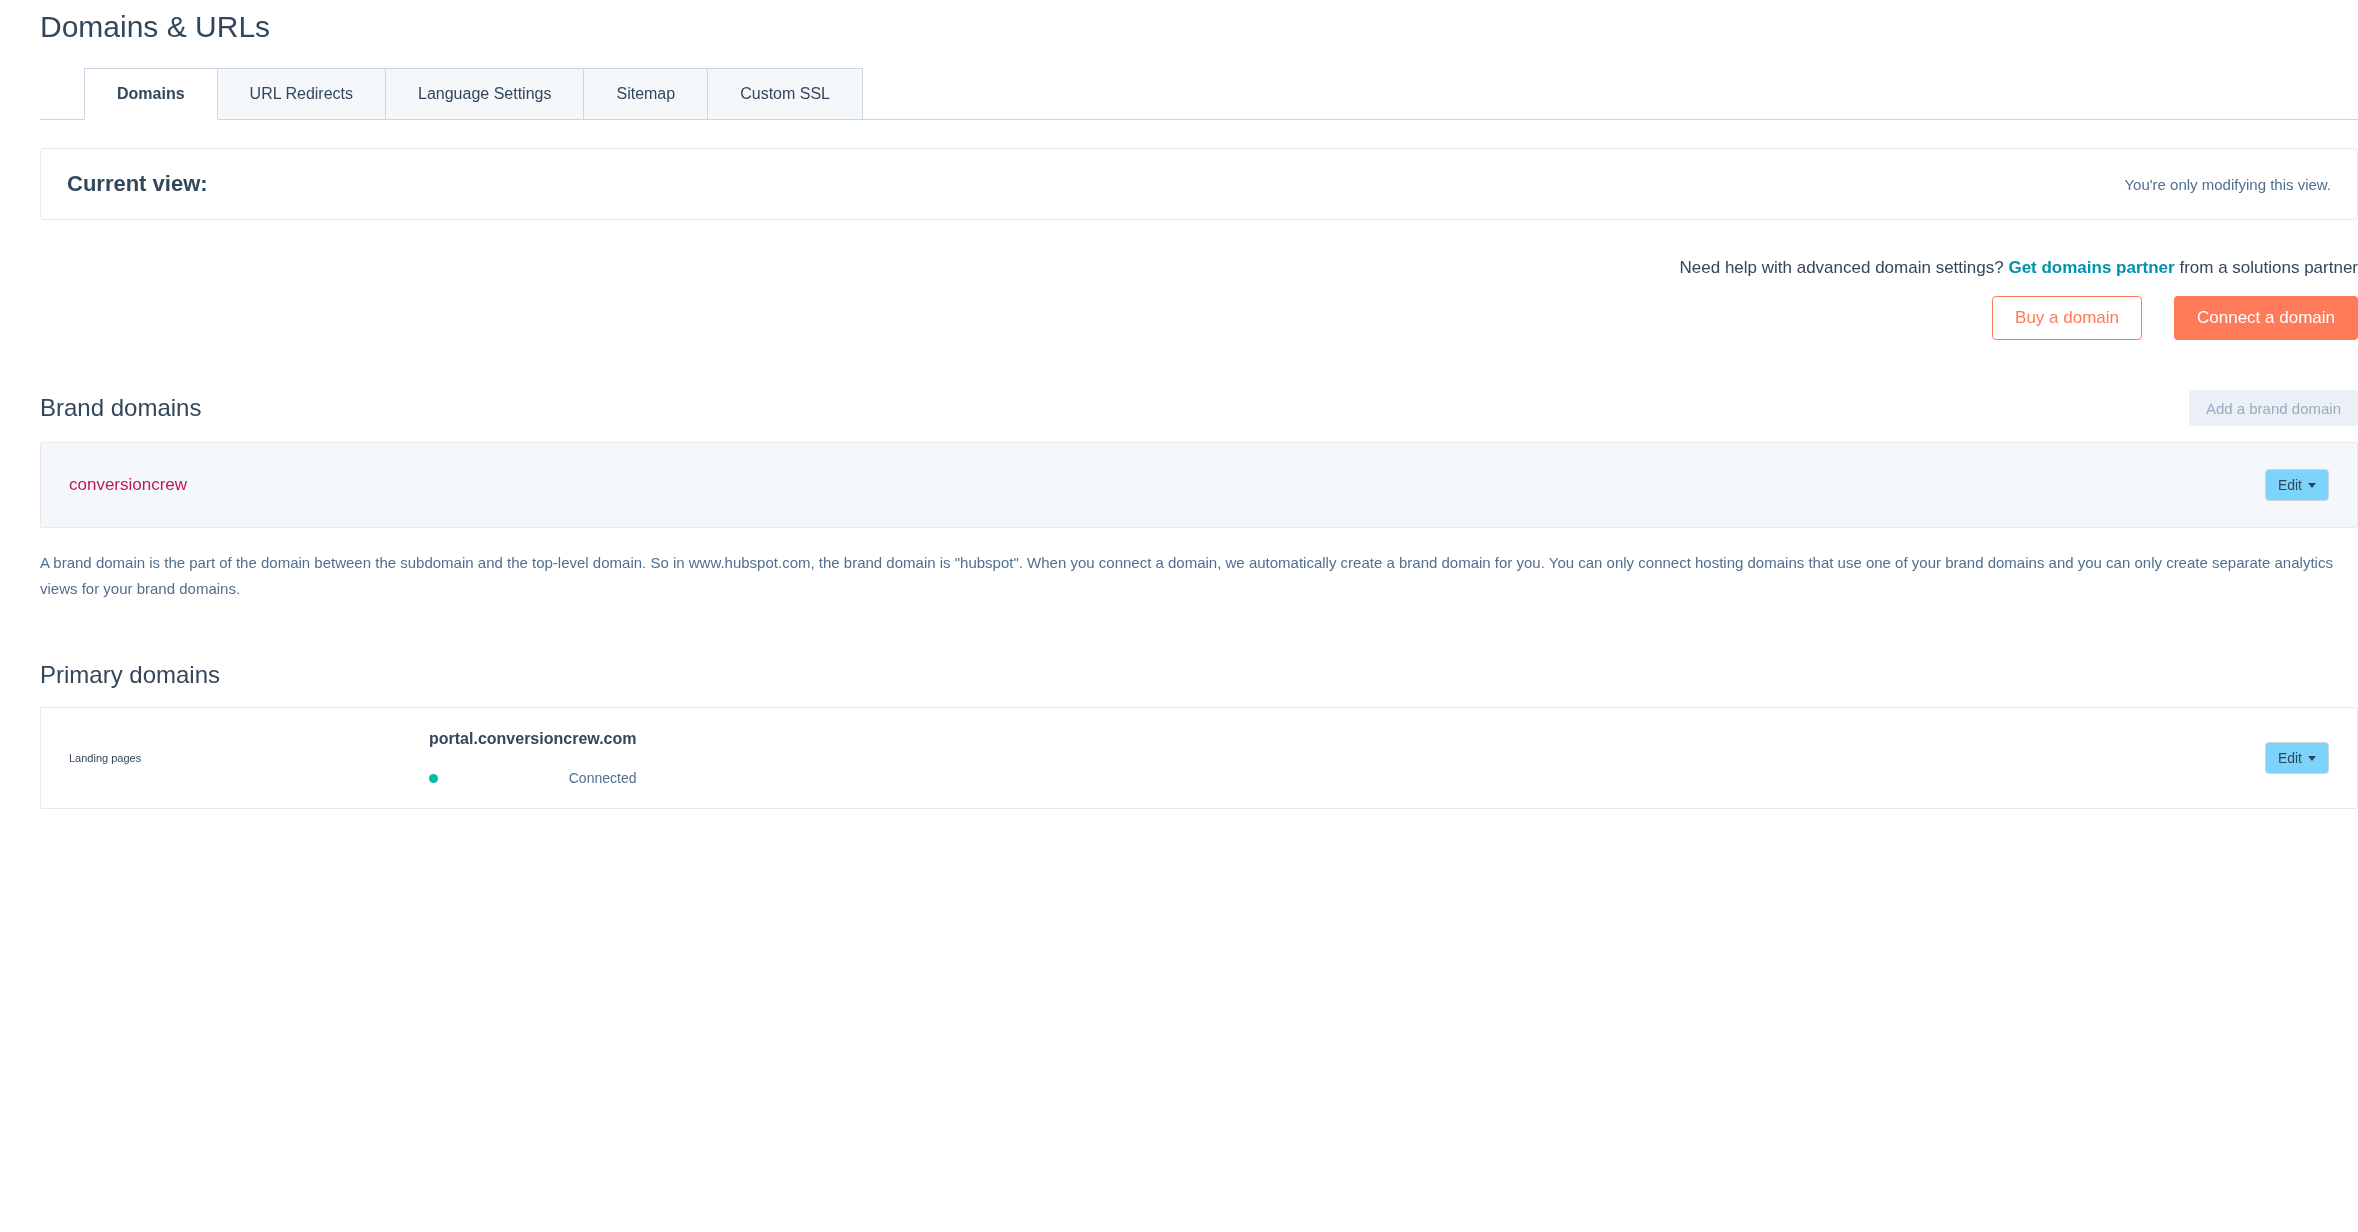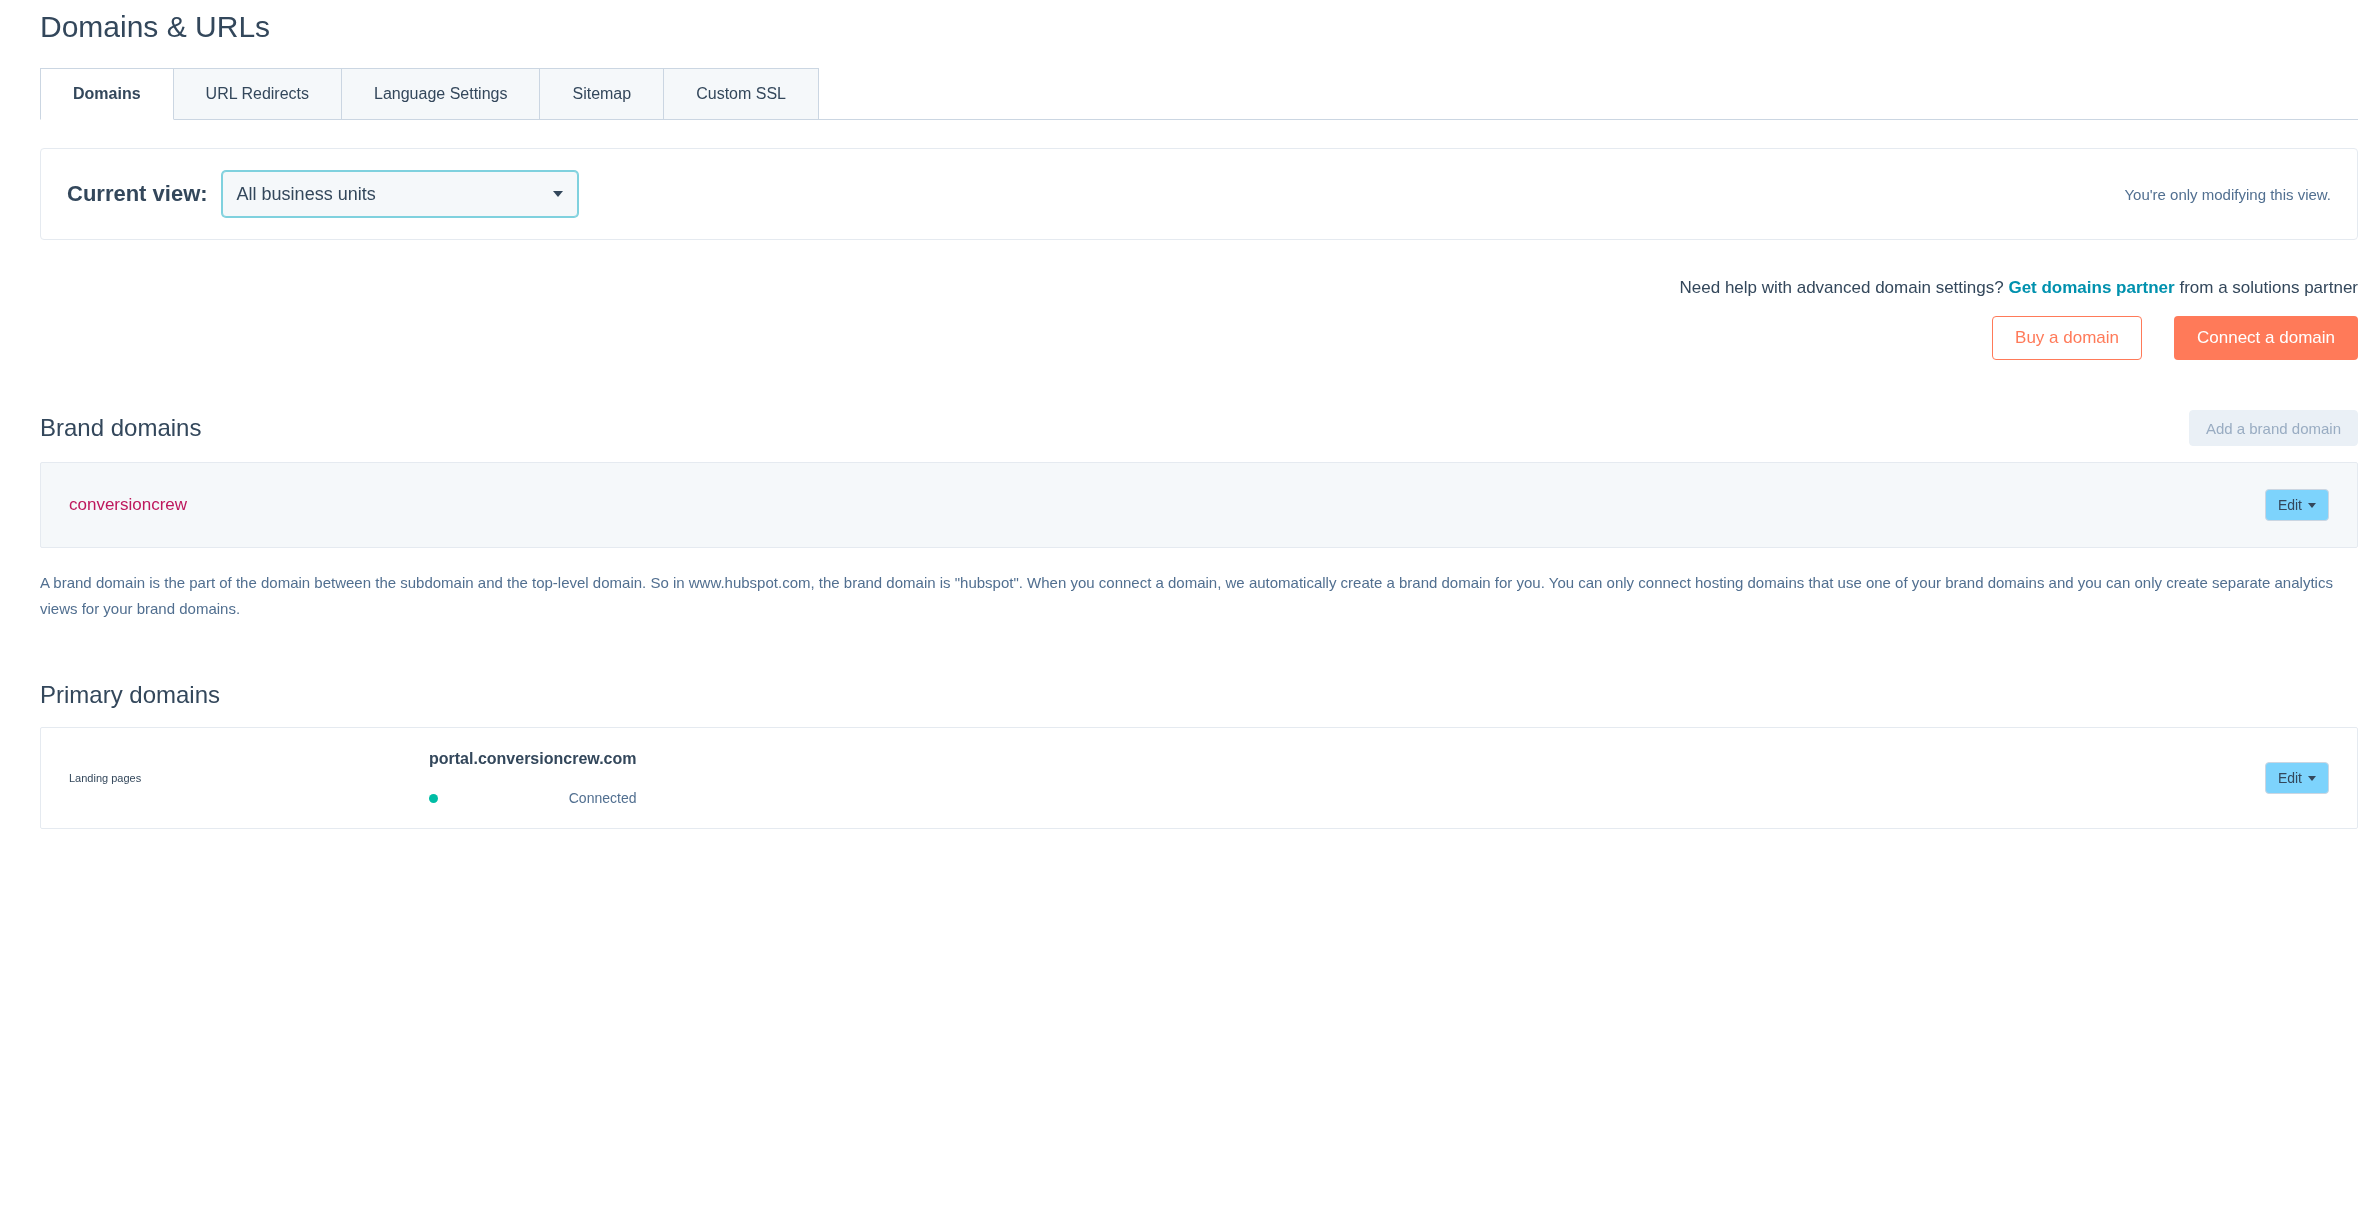--- a/index.html
+++ b/index.html
@@ -32,20 +32,21 @@
     margin-right: -1px;
     cursor: pointer;
     position: relative;
   }
   .tab.active {
     background: #ffffff;
     font-weight: 600;
     z-index: 2;
     border-bottom: 1px solid #ffffff;
     margin-bottom: -1px;
+    margin-left: 44px;
   }
   .view-panel {
     border: 1px solid #e5eaf0;
     border-radius: 4px;
     margin-top: 28px;
     padding: 22px 26px;
     display: flex;
     align-items: center;
     justify-content: space-between;
   }
@@ -239,24 +240,20 @@
     <div class="tab active">Domains</div>
     <div class="tab">URL Redirects</div>
     <div class="tab">Language Settings</div>
     <div class="tab">Sitemap</div>
     <div class="tab">Custom SSL</div>
   </div>
 
   <div class="view-panel">
     <div class="view-left">
       <span class="view-label">Current view:</span>
-      <div class="select">
-        <span>All business units</span>
-        <span class="caret-down"></span>
-      </div>
     </div>
     <span class="view-note">You're only modifying this view.</span>
   </div>
 
   <div class="help-row">
     <span>Need help with advanced domain settings? </span><a>Get domains partner</a><span> from a solutions partner</span>
   </div>
 
   <div class="action-row">
     <button class="btn btn-outline">Buy a domain</button>

